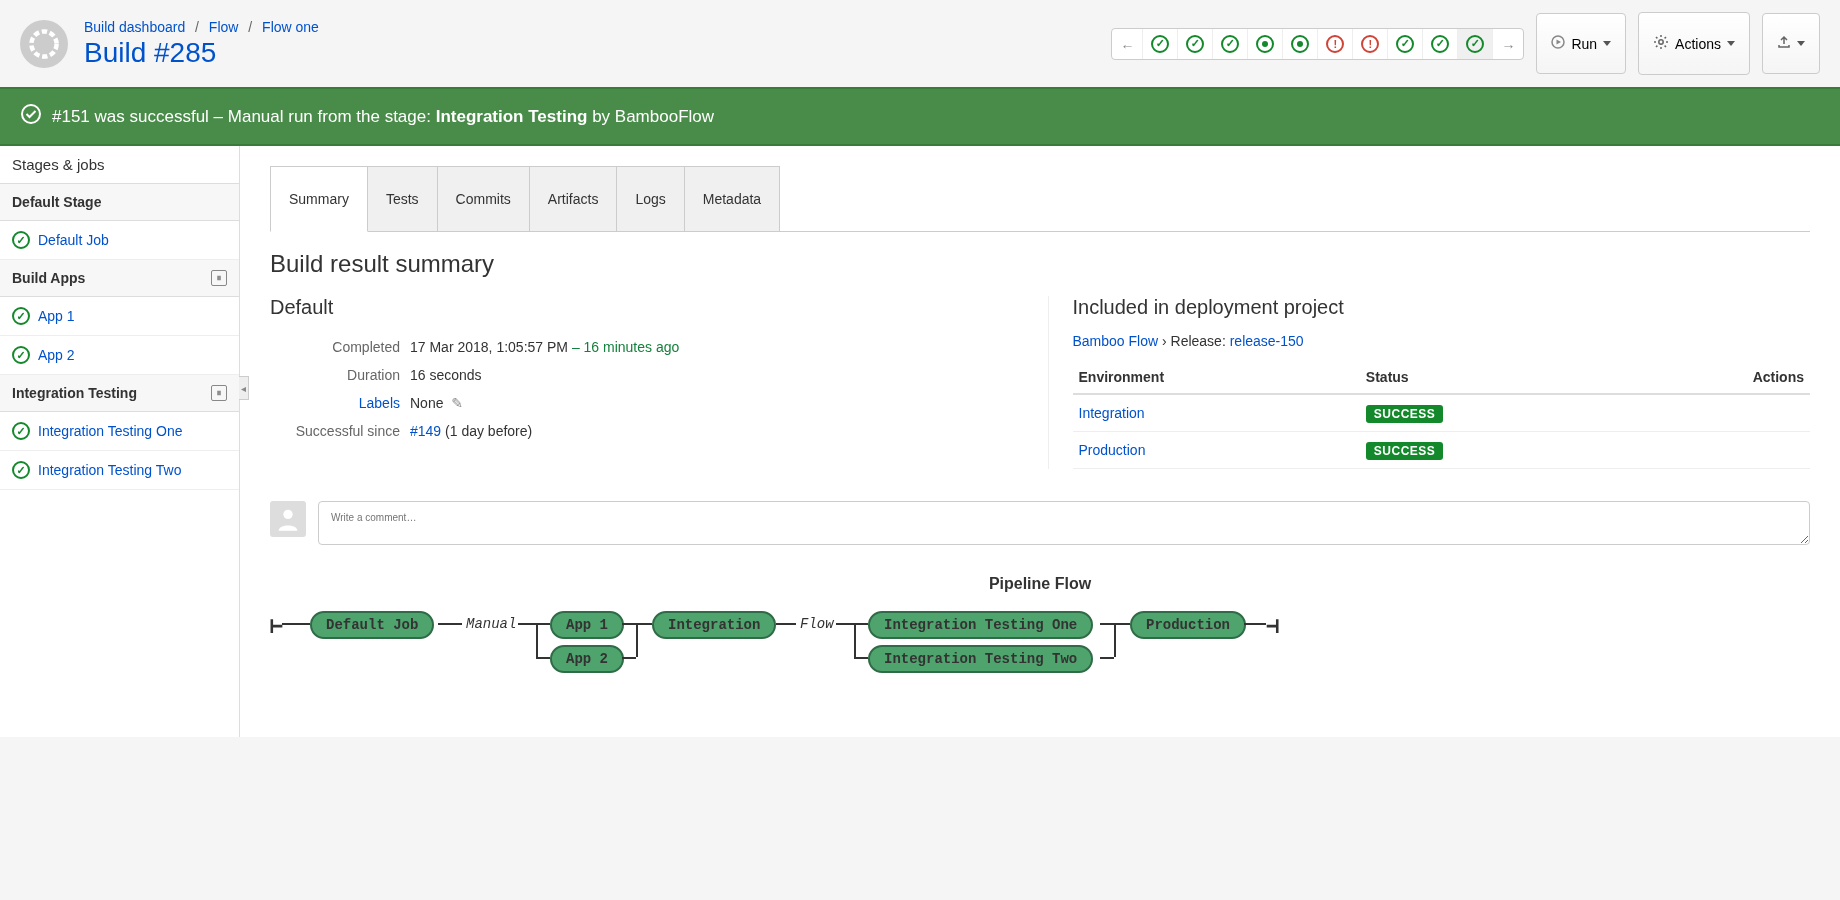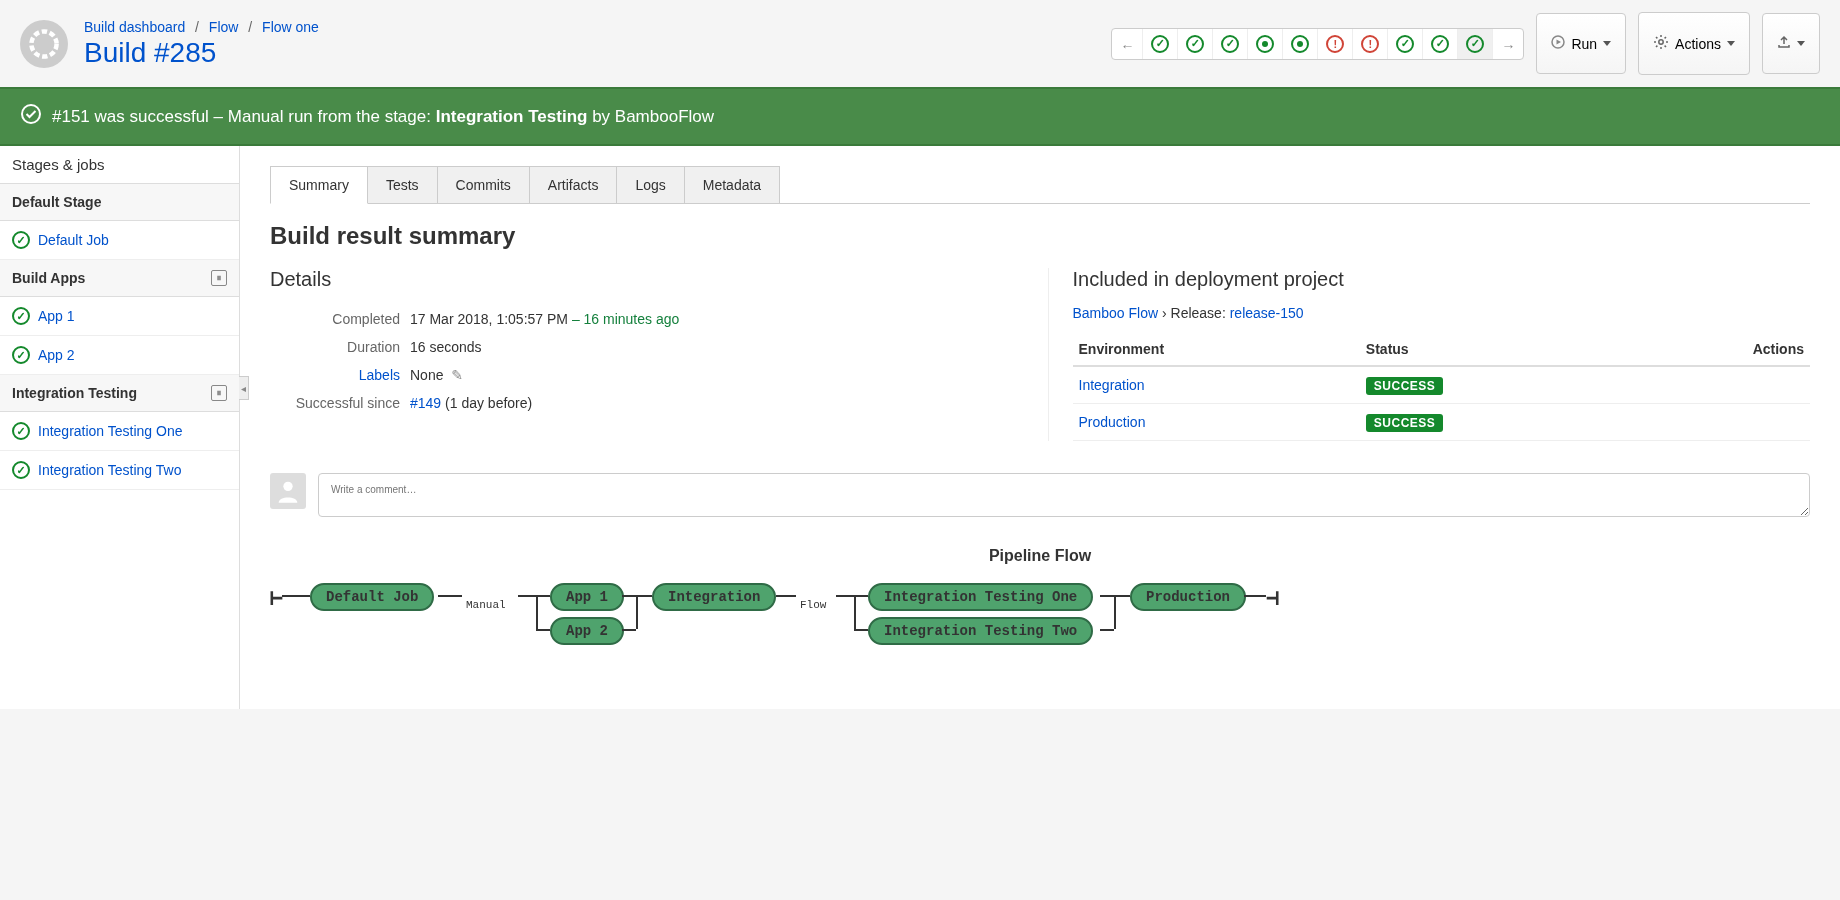--- a/index.html
+++ b/index.html
@@ -22,23 +22,23 @@
 .status-banner { background: #498b49; color: #fff; padding: 14px 20px; font-size: 17px; display: flex; align-items: center; gap: 10px; border-top: 2px solid #3a7a3a; border-bottom: 2px solid #3a7a3a; }
 .status-banner .bold { font-weight: 600; }
 .main-wrap { display: flex; }
 .sidebar { width: 240px; background: #fff; border-right: 1px solid #ddd; position: relative; }
 .sidebar-heading { padding: 10px 12px; font-size: 15px; border-bottom: 1px solid #ddd; }
 .sidebar-stage { padding: 10px 12px; font-weight: 600; border-bottom: 1px solid #ddd; background: #f7f7f7; display: flex; justify-content: space-between; align-items: center; }
 .sidebar-job { padding: 10px 12px; display: flex; align-items: center; gap: 8px; color: #0052cc; border-bottom: 1px solid #eee; cursor: pointer; }
 .sidebar-collapse { position: absolute; right: -10px; top: 230px; width: 10px; height: 24px; background: #eee; border: 1px solid #ccc; border-left: none; display: flex; align-items: center; justify-content: center; cursor: pointer; font-size: 10px; color: #888; }
 .content { flex: 1; padding: 20px 30px 40px 30px; background: #fff; }
 .tabs { display: flex; border-bottom: 1px solid #ccc; margin-bottom: 18px; }
-.tab { padding: 10px 18px; border: 1px solid transparent; border-bottom: none; cursor: pointer; color: #333; background: #f0f0f0; border-color: #ccc; margin-right: -1px; }
+.tab { padding: 24px 18px; border: 1px solid transparent; border-bottom: none; cursor: pointer; color: #333; background: #f0f0f0; border-color: #ccc; margin-right: -1px; }
 .tab.active { background: #fff; border-color: #ccc; border-bottom: 1px solid #fff; margin-bottom: -1px; }
-h1.section { font-size: 24px; font-weight: 700; margin-bottom: 18px; }
+h1.section { font-size: 24px; font-weight: 400; margin-bottom: 18px; }
 h2.subsection { font-size: 20px; font-weight: 400; margin-bottom: 14px; }
 .two-col { display: flex; gap: 40px; }
 .col-left { flex: 1; }
 .col-right { flex: 1; border-left: 1px solid #eee; padding-left: 24px; }
 .details-row { display: flex; padding: 6px 0; }
 .details-label { width: 140px; text-align: right; color: #666; padding-right: 10px; }
 .details-value { flex: 1; }
 .link { color: #0052cc; text-decoration: none; cursor: pointer; }
 .muted { color: #15803d; }
 .pencil { color: #888; cursor: pointer; margin-left: 4px; }
@@ -50,21 +50,21 @@
 .comment-row { display: flex; gap: 12px; margin-top: 32px; align-items: flex-start; }
 .avatar { width: 36px; height: 36px; background: #ddd; border-radius: 3px; display: flex; align-items: center; justify-content: center; }
 .avatar svg { width: 28px; height: 28px; fill: #fff; }
 .comment-input { flex: 1; padding: 10px 12px; border: 1px solid #ccc; border-radius: 4px; font-size: 10px; resize: vertical; min-height: 38px; font-family: inherit; }
 .pipeline-heading { font-size: 16px; font-weight: 600; margin-top: 30px; margin-bottom: 14px; text-align: center; }
 .pipeline { position: relative; height: 90px; }
 .pnode { position: absolute; background: #4fa36d; border: 2px solid #2f6b46; border-radius: 14px; padding: 4px 14px; font-family: "Courier New", monospace; font-size: 14px; font-weight: 600; cursor: pointer; white-space: nowrap; }
 .end-cap { position: absolute; font-family: monospace; font-size: 22px; font-weight: 900; top: 6px; }
 .pline { position: absolute; background: #333; height: 2px; }
 .pline-v { position: absolute; background: #333; width: 2px; }
-.plabel { position: absolute; font-family: "Courier New", monospace; font-size: 11px; top: 20px; }
+.plabel { position: absolute; font-family: "Courier New", monospace; font-style: italic; font-size: 14px; top: 9px; }
 .icon-circle { width: 18px; height: 18px; border-radius: 50%; display: inline-flex; align-items: center; justify-content: center; border: 2px solid; }
 .ic-green { border-color: #14892c; color: #14892c; }
 .ic-red { border-color: #d04437; color: #d04437; }
 .ic-dot { width: 6px; height: 6px; border-radius: 50%; background: currentColor; }
 .ic-check::after { content: "✓"; font-size: 11px; font-weight: 900; }
 .ic-excl::after { content: "!"; font-size: 11px; font-weight: 900; }
 .stage-icon { width: 16px; height: 16px; border: 1px solid #888; border-radius: 2px; display: inline-flex; align-items: center; justify-content: center; font-size: 10px; color: #888; }
 .arrow-btn { color: #888; font-size: 14px; }
 </style>
 </head>
@@ -228,21 +228,21 @@
         <div class="tab">Commits</div>
         <div class="tab">Artifacts</div>
         <div class="tab">Logs</div>
         <div class="tab">Metadata</div>
       </div>
 
     <h1 class="section">Build result summary</h1>
 
     <div class="two-col">
       <div class="col-left">
-        <h2 class="subsection">Details</h2>
+        <h2 class="subsection">Default</h2>
         <div class="details-row">
           <div class="details-label">Completed</div>
           <div class="details-value">
             <span>17 Mar 2018, 1:05:57 PM</span><span class="muted"> – 16 minutes ago</span>
           </div>
         </div>
         <div class="details-row">
           <div class="details-label">Duration</div>
           <div class="details-value">16 seconds</div>
         </div>

